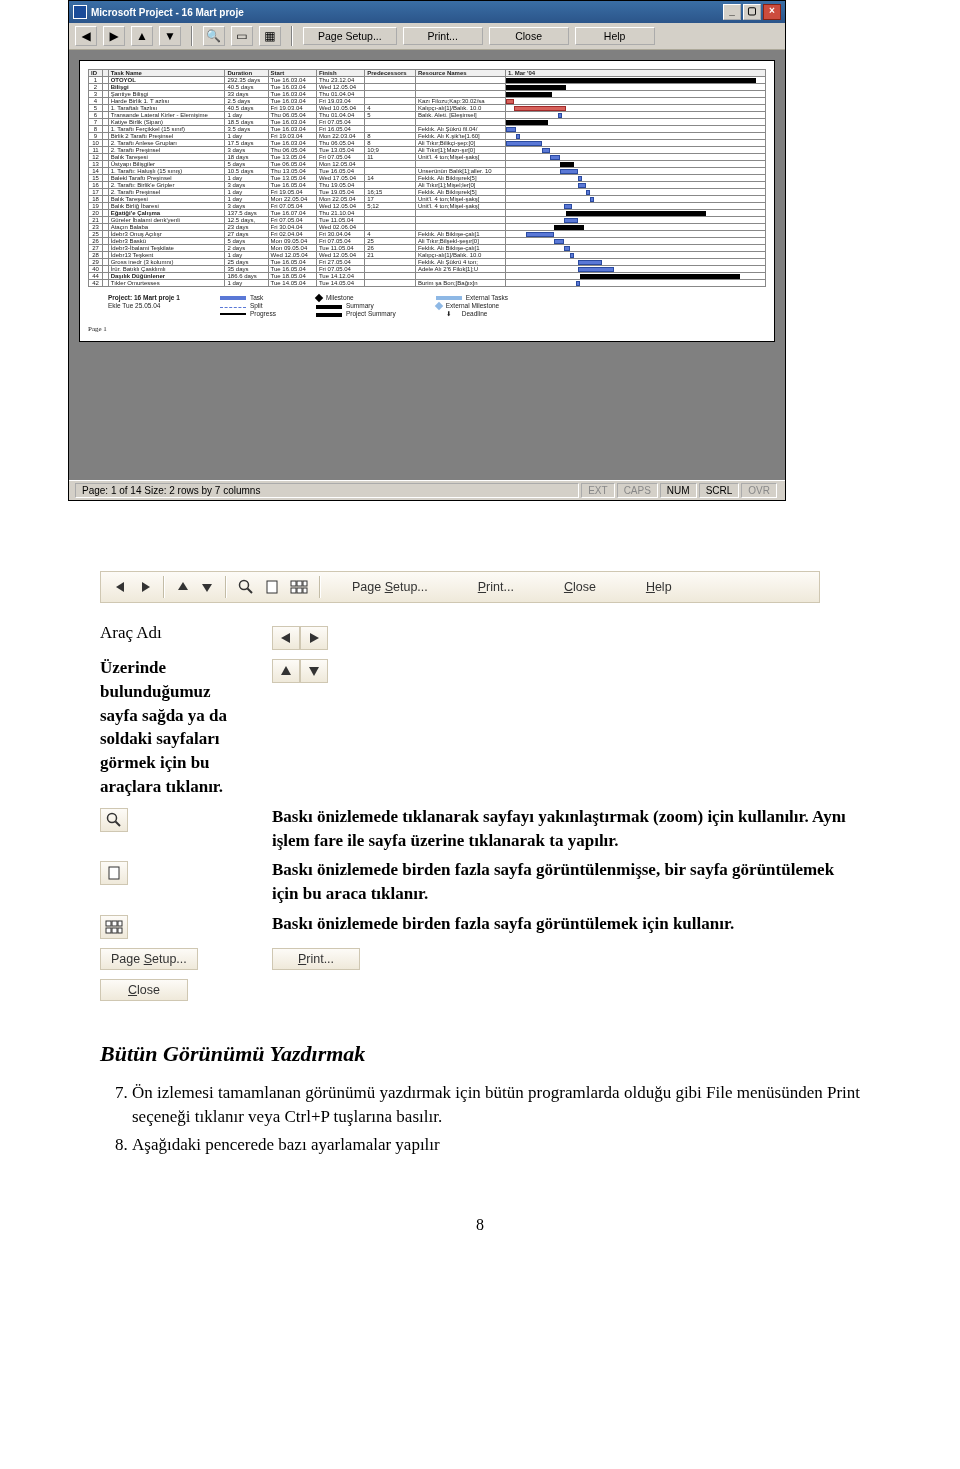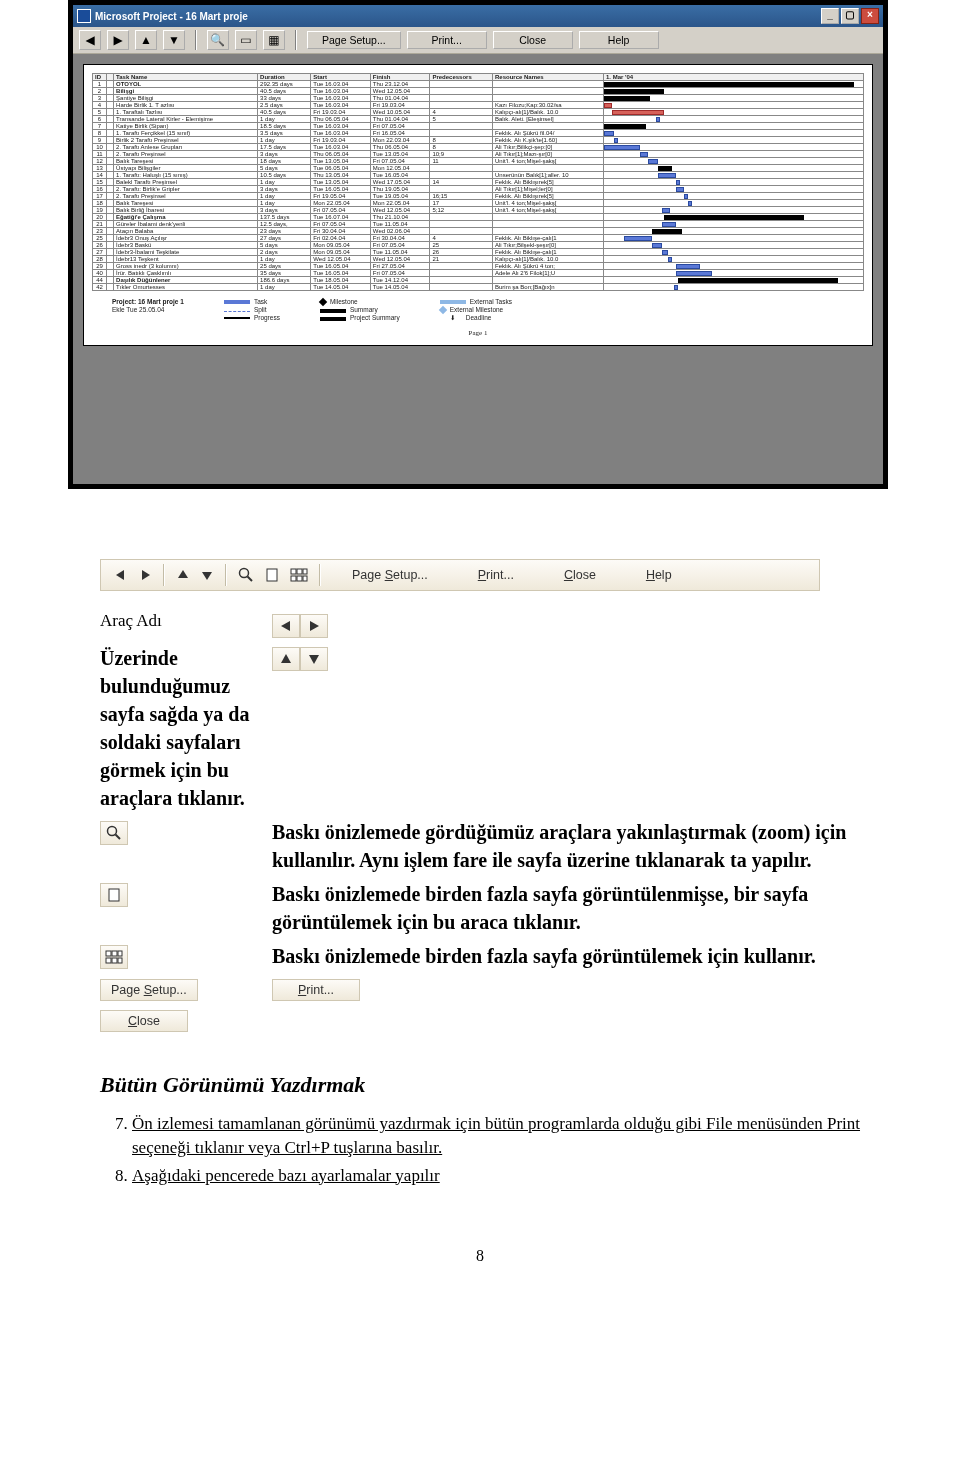--- a/index.html
+++ b/index.html
@@ -9,22 +9,22 @@
     font-family: "Times New Roman", serif;
     background: #fff;
     width: 960px;
   }
   .screenshot-wrap {
     margin: 0 0 20px 68px;
     width: 820px;
   }
   .win-outer {
     background: #d4d0c8;
-    border: 5px solid #000000;
-    width: 820px;
+    border: 1px solid #000000;
+    width: 718px;
   }
   .titlebar {
     background: linear-gradient(#3a6ea5, #2b558a);
     height: 22px;
     display: flex;
     align-items: center;
     padding: 0 4px;
     color: #fff;
     font-family: Tahoma, sans-serif;
     font-size: 10px;
@@ -109,21 +109,21 @@
   .legend-row {
     display:flex; gap:40px; padding: 6px 20px 2px;
     font-size: 6.5px; font-family: Arial, sans-serif;
   }
   .legend-col div { margin: 1px 0; }
   .legend-sw { display:inline-block; width:26px; height:4px; vertical-align:middle; margin-right:4px;}
   .legend-sw.task { background:#5a78d6; }
   .legend-sw.sum { background:#000; }
   .legend-sw.ms { width:6px; height:6px; background:#000; transform:rotate(45deg); }
   .legend-sw.prog { background:#000; height:2px; }
-  .page-label-center { text-align:center; font-size:7px; padding-top:4px; }
+  .page-label-center { text-align:left; font-size:7px; padding-top:4px; }
   .status-row {
     display:flex; align-items:center;
     font-family: Tahoma, sans-serif;
     font-size: 10px;
     padding: 2px 6px;
     border-top: 1px solid #fff;
   }
   .status-cell { border:1px inset #fff; padding: 1px 6px; margin-right:2px; }
   .status-flex { flex:1; }
   .status-gray { color:#888; }
@@ -199,30 +199,30 @@
     display:flex; gap:0;
   }
   .toolbtn-sq {
     background: linear-gradient(#fdfbf7,#efe9da);
     border: 1px solid #cfc7b2;
     width: 28px; height:24px;
     display:flex; align-items:center; justify-content:center;
     font-size: 13px;
     color: #333;
   }
-  .def-text { font-size:20px; line-height:1.4; }
+  .def-text { font-size:17px; line-height:1.4; }
   .def-text b { font-weight:bold; }
 
   .sec-title2 {
     font-weight: bold;
     font-style: italic;
     font-size: 22px;
     margin: 40px 0 14px 0;
   }
-  ol.steps { margin: 0 0 0 32px; padding:0;text-decoration:underline; }
+  ol.steps { margin: 0 0 0 32px; padding:0; }
   ol.steps li { margin-bottom: 4px; font-size:17px; line-height:1.4; }
   .pagenum { text-align:center; font-size:16px; margin-top:60px; }
 
   
   svg { display:block; }
 </style>
 </head>
 <body>
 
 <div class="screenshot-wrap">
@@ -678,20 +678,28 @@
           </div>
           <div class="legend-col">
             <div><span class="legend-sw task" style="background:#8eb8e5;"></span><span>External Tasks</span></div>
             <div><span class="legend-sw ms" style="background:#8eb8e5;"></span><span>External Milestone</span></div>
             <div><span style="display:inline-block;width:26px;text-align:center;">⬇</span><span>Deadline</span></div>
           </div>
         </div>
         <div class="page-label-center">Page 1</div>
       </div>
     </div>
+    <div class="status-row">
+      <div class="status-cell status-flex">Page: 1 of 14  Size: 2 rows by 7 columns</div>
+      <div class="status-cell status-gray">EXT</div>
+      <div class="status-cell status-gray">CAPS</div>
+      <div class="status-cell">NUM</div>
+      <div class="status-cell">SCRL</div>
+      <div class="status-cell status-gray">OVR</div>
+    </div>
   </div>
 </div>
 
 <div class="content">
 
   <div class="toolbar-strip">
     <div class="tbi">
       <svg width="14" height="12">
           <polygon points="10,1 10,11 2,6" fill="#333"></polygon>
         </svg>
@@ -773,21 +781,21 @@
         </div>
       </div>
       <div class="def-icon">
         <div class="toolbtn-sq">
           <svg width="16" height="16">
             <circle cx="6" cy="6" r="4.5" fill="none" stroke="#333" stroke-width="1.5"></circle>
             <line x1="9.5" y1="9.5" x2="14" y2="14" stroke="#333" stroke-width="2"></line>
           </svg>
         </div>
       </div>
-      <div class="def-text"><b>Baskı önizlemede gördüğümüz araçlara yakınlaştırmak (zoom) için kullanılır. Aynı işlem fare ile sayfa üzerine tıklanarak ta yapılır.</b></div>
+      <div class="def-text"><b>Baskı önizlemede tıklanarak sayfayı yakınlaştırmak (zoom) için kullanılır. Aynı işlem fare ile sayfa üzerine tıklanarak ta yapılır.</b></div>
       <div class="def-icon">
         <div class="toolbtn-sq">
           <svg width="16" height="16">
             <rect x="3" y="2" width="10" height="12" fill="#fff" stroke="#333"></rect>
           </svg>
         </div>
       </div>
       <div class="def-text"><b>Baskı önizlemede birden fazla sayfa görüntülenmişse, bir sayfa görüntülemek için bu araca tıklanır.</b></div>
       <div class="def-icon">
         <div class="toolbtn-sq">

